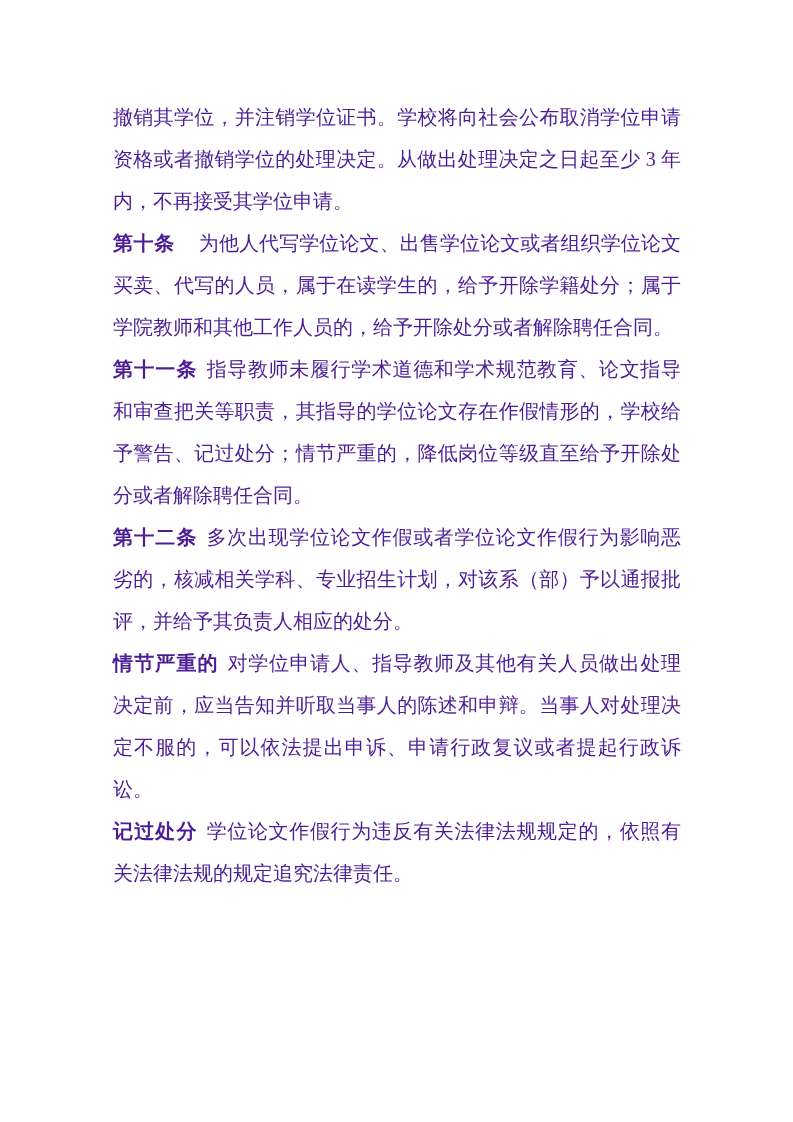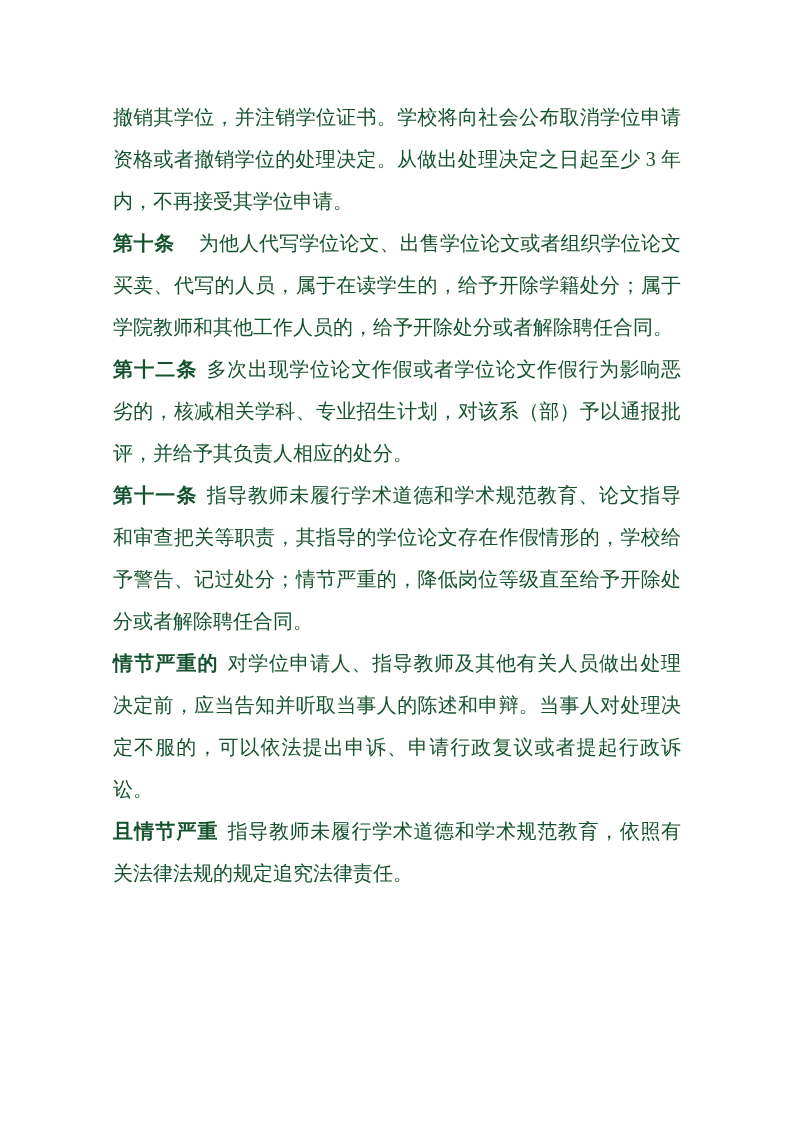--- a/index.html
+++ b/index.html
@@ -13,21 +13,21 @@
     height: 1122px;
     box-sizing: border-box;
     background: #ffffff;
     padding: 96px 112px 0 113px;
     overflow: hidden;
   }
   .doc-body {
     font-family: "Liberation Serif", "DejaVu Serif", serif;
     font-size: 20px;
     line-height: 42px;
-    color: #14532d;
+    color: #4c1d95;
     text-align: justify;
   }
   .doc-body p {
     margin: 0;
     padding: 0;
   }
   .para-indent {
     text-indent: 2em;
   }
   .article-label {
@@ -44,22 +44,22 @@
 <body>
 
 <div class="page">
   <div class="doc-body">
 
     <p><span>撤销其学位，并注销学位证书。学校将向社会公布取消学位申请资格或者撤销学位的处理决定。从做出处理决定之日起至少 3 年内，不再接受其学位申请。</span></p>
 
 
     <p><b class="article-label wide-gap">第十条</b><span>为他人代写学位论文、出售学位论文或者组织学位论文买卖、代写的人员，属于在读学生的，给予开除学籍处分；属于学院教师和其他工作人员的，给予开除处分或者解除聘任合同。</span></p>
 
+    <p><b class="article-label">第十一条</b><span>指导教师未履行学术道德和学术规范教育、论文指导和审查把关等职责，其指导的学位论文存在作假情形的，学校给予警告、记过处分；情节严重的，降低岗位等级直至给予开除处分或者解除聘任合同。</span></p>
+
     <p><b class="article-label">第十二条</b><span>多次出现学位论文作假或者学位论文作假行为影响恶劣的，核减相关学科、专业招生计划，对该系（部）予以通报批评，并给予其负责人相应的处分。</span></p>
-
-    <p><b class="article-label">第十一条</b><span>指导教师未履行学术道德和学术规范教育、论文指导和审查把关等职责，其指导的学位论文存在作假情形的，学校给予警告、记过处分；情节严重的，降低岗位等级直至给予开除处分或者解除聘任合同。</span></p>
 
     <p><b class="article-label">情节严重的</b><span>对学位申请人、指导教师及其他有关人员做出处理决定前，应当告知并听取当事人的陈述和申辩。当事人对处理决定不服的，可以依法提出申诉、申请行政复议或者提起行政诉讼。</span></p>
 
-    <p><b class="article-label">且情节严重</b><span>指导教师未履行学术道德和学术规范教育，依照有关法律法规的规定追究法律责任。</span></p>
+    <p><b class="article-label">记过处分</b><span>学位论文作假行为违反有关法律法规规定的，依照有关法律法规的规定追究法律责任。</span></p>
 
   </div>
 </div>
 
 </body></html>

